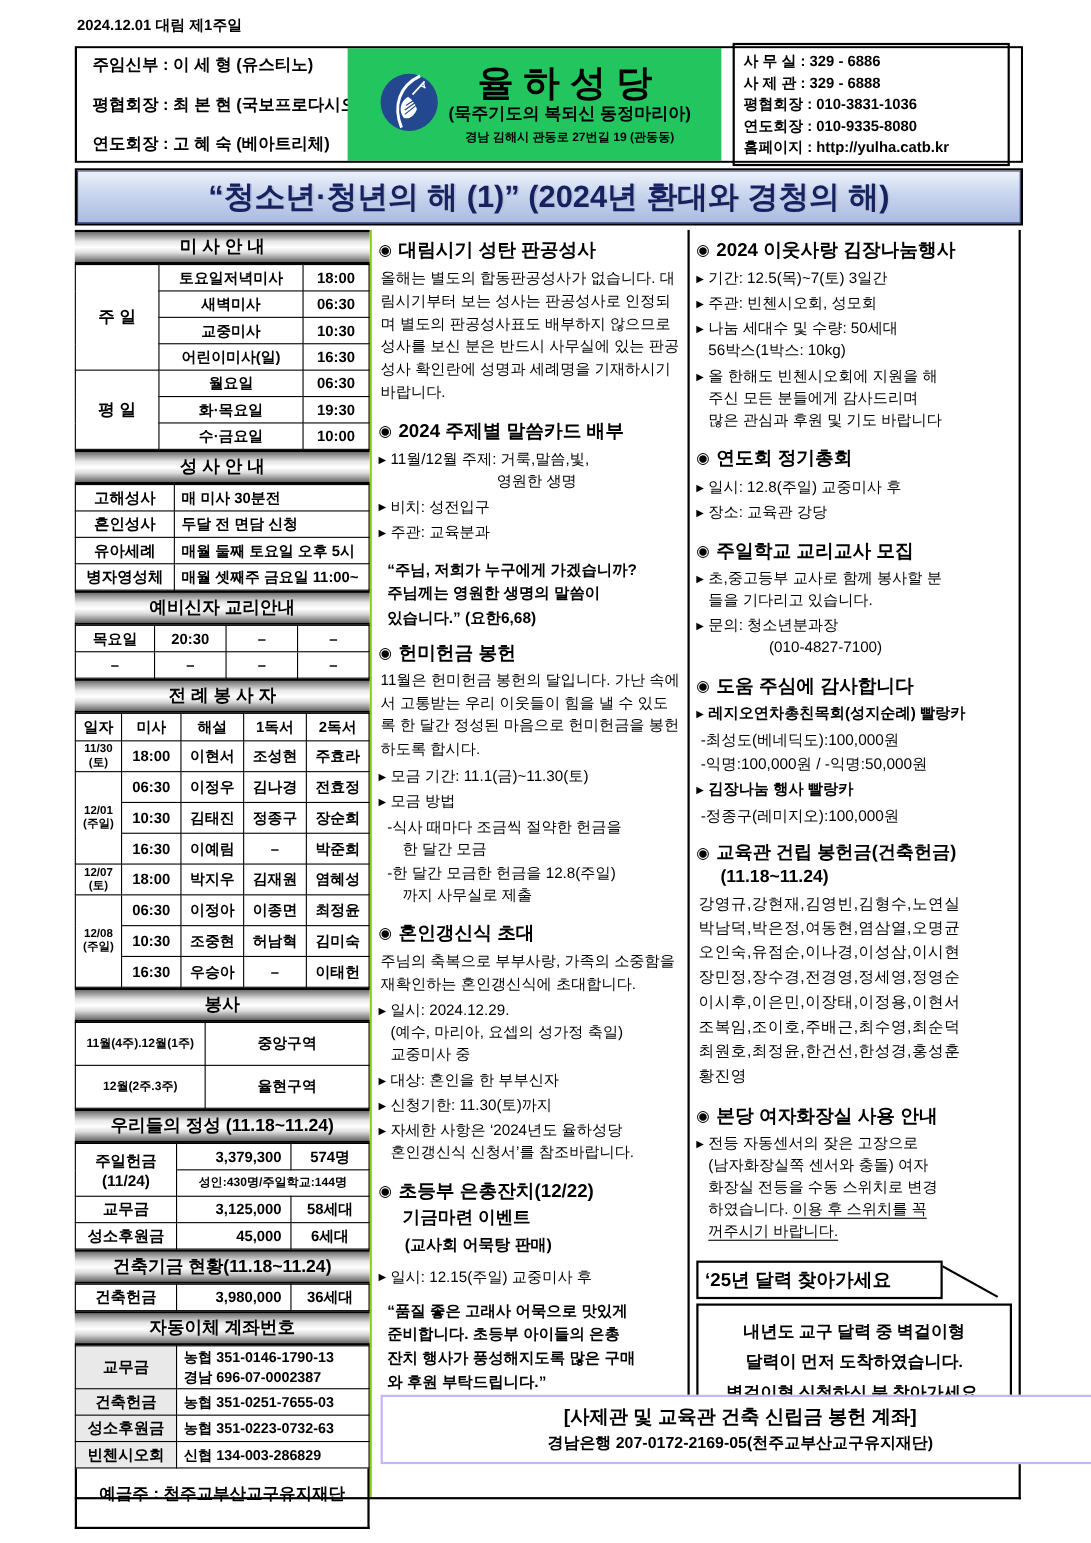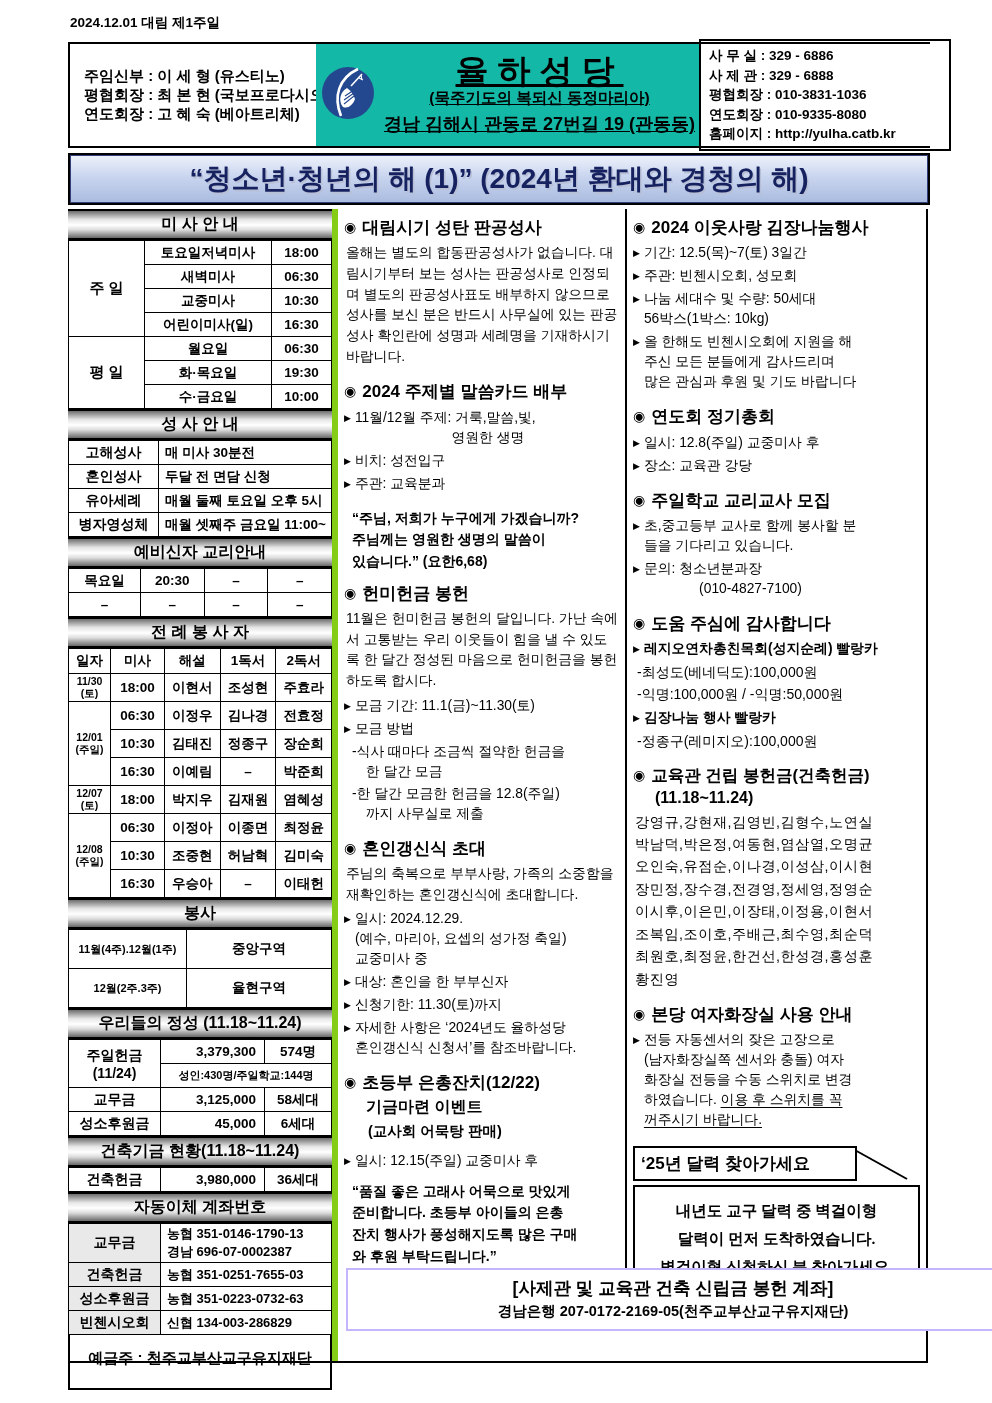--- a/index.html
+++ b/index.html
@@ -3,41 +3,41 @@
 <meta charset="utf-8">
 <style>
   html,body{margin:0;padding:0;}
   body{width:992px;height:1403px;background:#fff;position:relative;
        font-family:"Liberation Sans","DejaVu Sans",sans-serif;color:#000;}
   .sheet{position:absolute;left:68px;top:12px;width:862px;}
   .date-line{font-weight:bold;font-size:13.5px;margin:2px 0 10px 2px;}
 
   
   .header-box{display:flex;border:2px solid #000;height:102px;}
-  .h-staff{width:246px;background:#fff;display:flex;flex-direction:column;justify-content:center;padding:6px 0 6px 14px;box-sizing:border-box;}
+  .h-staff{width:246px;background:#fff;display:flex;flex-direction:column;justify-content:space-between;padding:6px 0 6px 14px;box-sizing:border-box;}
   .staff-row{font-size:15px;font-weight:bold;white-space:nowrap;}
-  .h-center{flex:1;background:#14b8a6;display:flex;align-items:center;justify-content:center;gap:8px;padding:2px 4px;box-sizing:border-box;text-decoration:underline;}
+  .h-center{flex:1;background:#22c55e;display:flex;align-items:center;justify-content:center;gap:8px;padding:2px 4px;box-sizing:border-box;}
   .logo-wrap{flex:0 0 auto;}
   .h-title-block{text-align:center;}
   .h-name{font-size:33px;font-weight:bold;letter-spacing:9px;line-height:1.05;white-space:nowrap;}
   .h-sub{font-size:15.5px;font-weight:bold;white-space:nowrap;}
-  .h-addr{font-size:18px;font-weight:bold;margin-top:3px;white-space:nowrap;}
+  .h-addr{font-size:11px;font-weight:bold;margin-top:3px;white-space:nowrap;}
   .h-contact{width:272px;display:flex;align-items:center;justify-content:center;background:#fff;}
   .contact-box{border:2px solid #000;width:252px;box-sizing:border-box;padding:5px 8px;}
   .contact-row{font-size:13.5px;font-weight:bold;line-height:1.45;white-space:nowrap;}
 
   
   .banner{margin-top:5px;border:2px solid #000;background:linear-gradient(180deg,#eef2fb 0%,#c9d5ef 45%,#a9bbdf 100%);
           text-align:center;padding:5px 0;box-shadow:inset 0 0 0 1px #32407e;}
   .banner-text{font-size:28px;font-weight:bold;color:#16215f;text-shadow:1.5px 1.5px 0 #b8c0d8;white-space:nowrap;}
 
   
   .content{position:relative;display:flex;align-items:flex-start;margin-top:4px;width:858px;
            border-right:2px solid #000;border-bottom:2px solid #000;height:1152px;box-sizing:content-box;}
-  .col-left{width:270px;border-right:6px solid #84cc16;height:1152px;box-sizing:border-box;}
+  .col-left{width:270px;border-right:2px solid #84cc16;height:1152px;box-sizing:border-box;}
   .col-mid{width:289px;border-right:2px solid #000;height:1062px;box-sizing:border-box;padding:0 6px;}
   .col-right{flex:1;height:1062px;box-sizing:border-box;padding:0 6px;}
 
   
   .bar{border-top:2px solid #000;border-bottom:2px solid #000;
        background:linear-gradient(180deg,#6e6e6e 0%,#e6e6e6 32%,#ffffff 52%,#dcdcdc 70%,#696969 100%);
        text-align:center;font-weight:bold;font-size:16px;padding:3px 0;white-space:nowrap;}
   table.tbl{width:100%;border-collapse:collapse;table-layout:fixed;}
   .tbl td{border:1px solid #000;text-align:center;font-size:13.5px;font-weight:bold;
           padding:1px 2px;height:21px;overflow:hidden;white-space:nowrap;}

